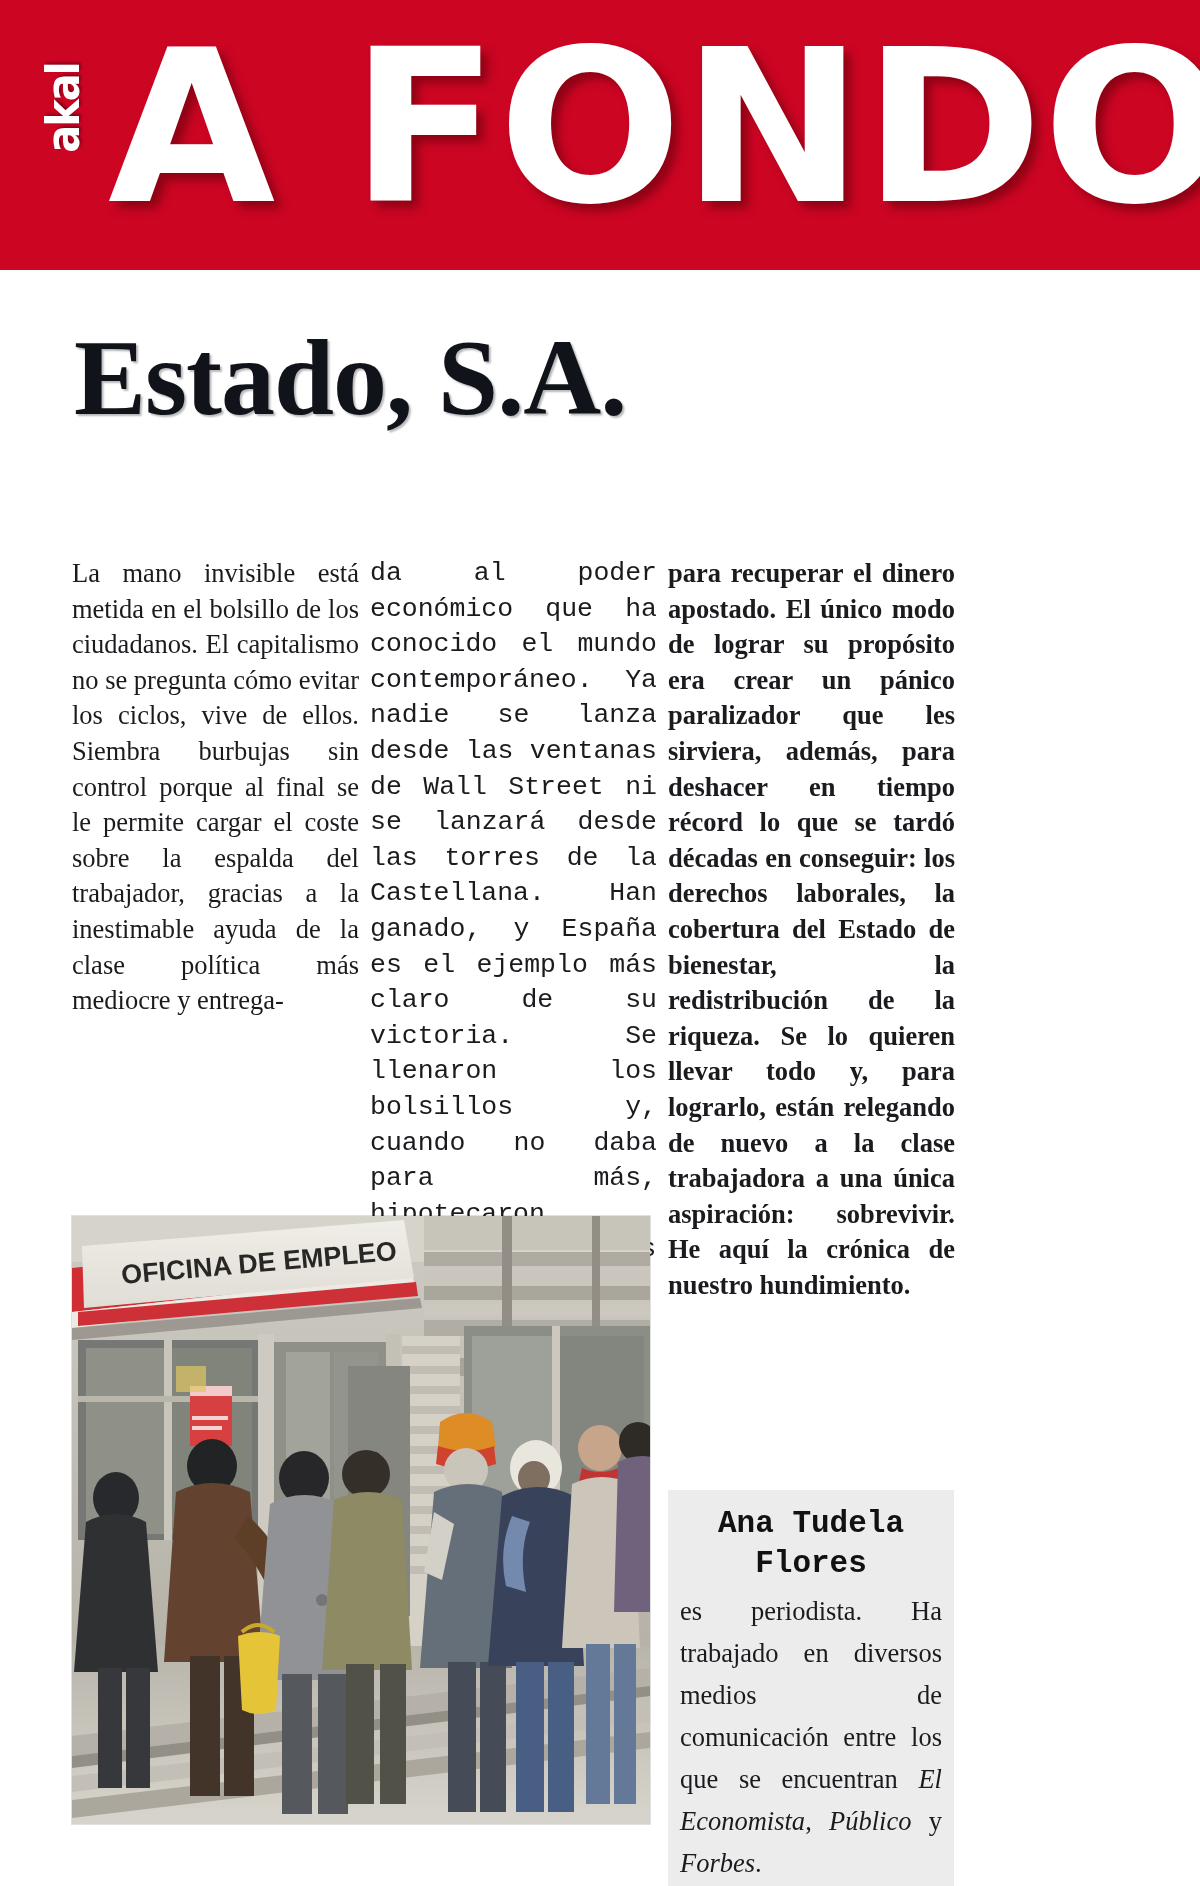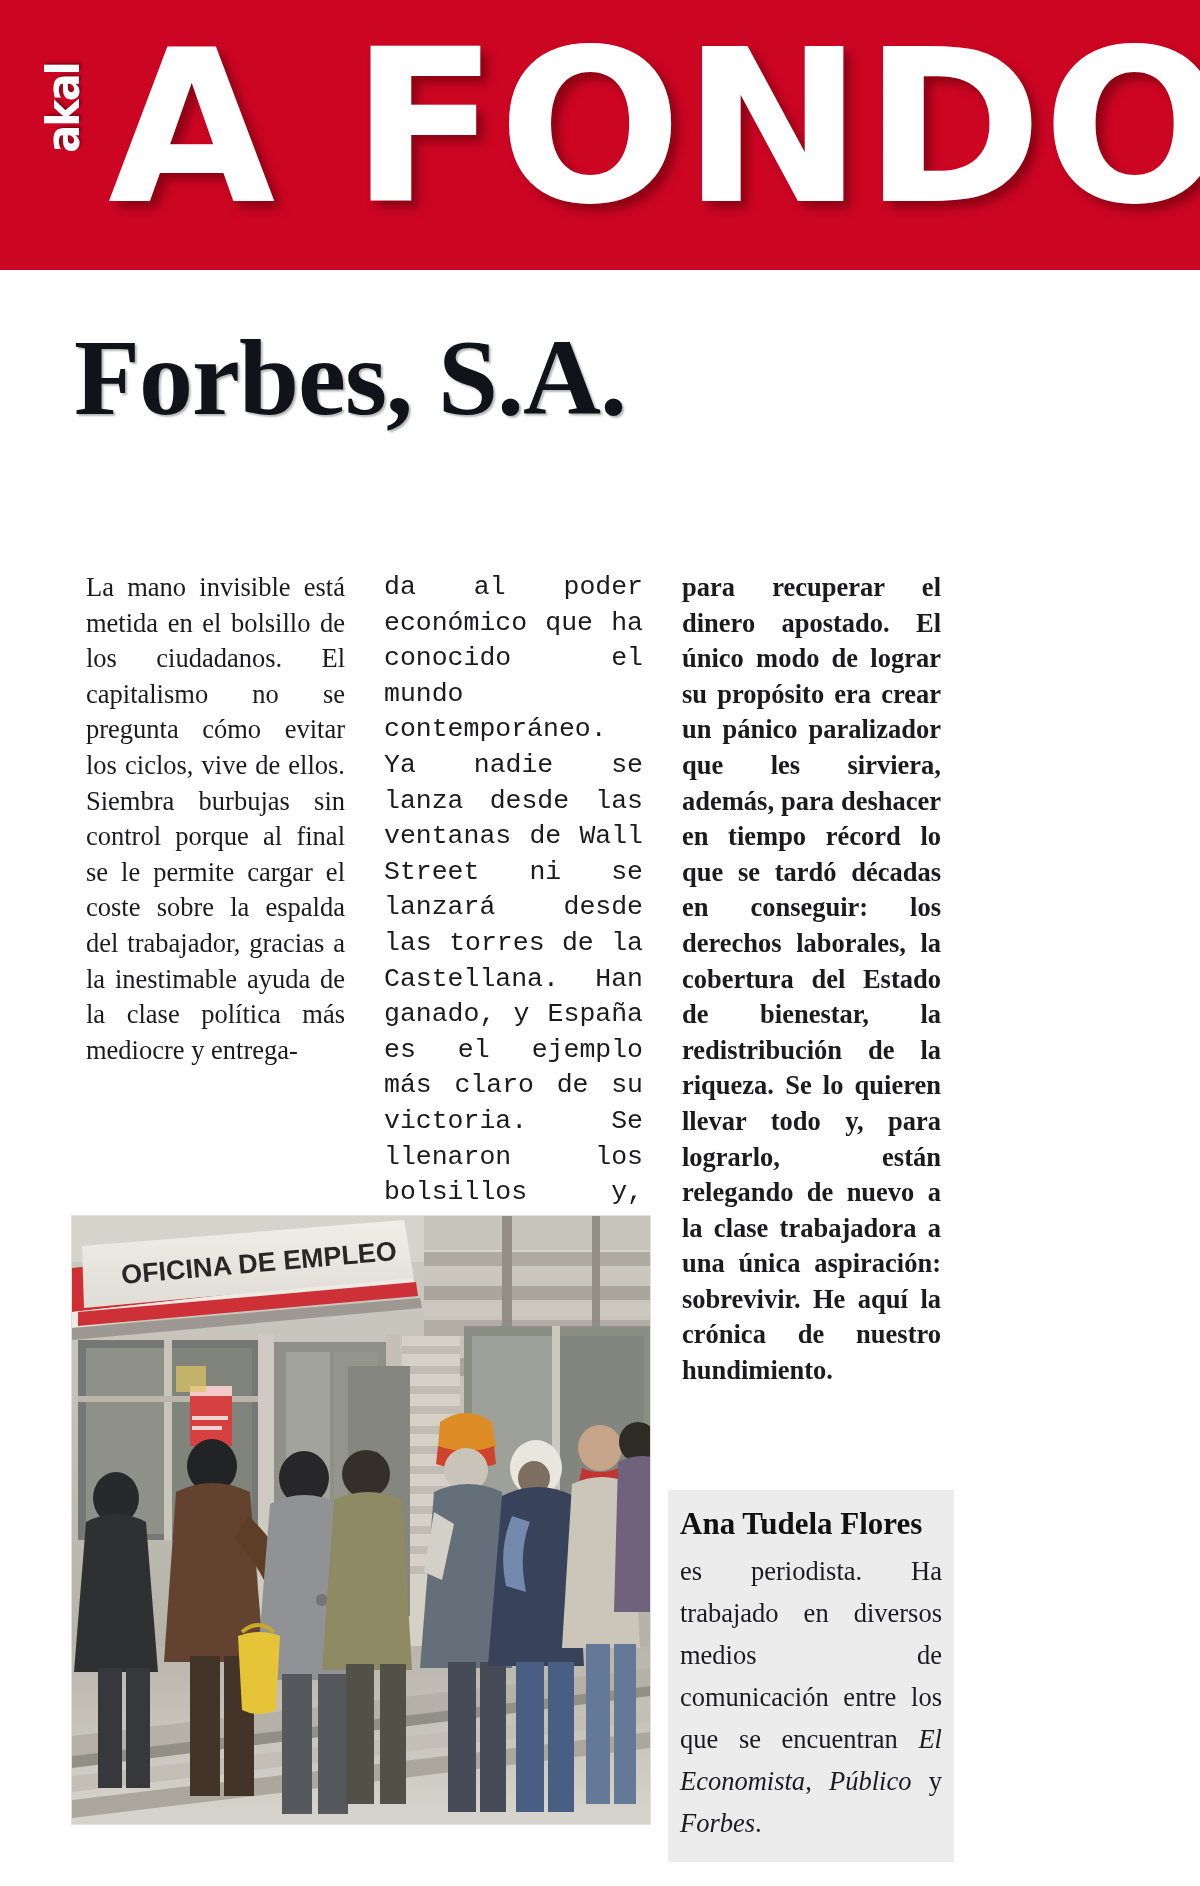--- a/index.html
+++ b/index.html
@@ -51,59 +51,59 @@
     position:absolute;left:72px;top:556px;width:1058px;height:1290px;
   }
   .col{
     position:absolute;top:0;width:287px;
     font-family:"Liberation Serif",serif;
     font-size:26.5px;line-height:35.6px;
     color:#1b1b1f;text-align:justify;
     text-justify:inter-word;
     hyphens:manual;
   }
-  .col p{margin:14px;}
+  .col p{margin:0;}
   #col1{left:0;}
   #col2{left:298px;font-family:Liberation Mono, monospace;}
   #col3{left:596px;font-weight:bold;}
   
   .photo{
     position:absolute;left:72px;top:1216px;width:578px;height:608px;
     overflow:hidden;background:#8d8b86;
     box-shadow:0 0 0 1px rgba(0,0,0,.12);
   }
   .photo svg{display:block;width:578px;height:608px;}
   
   .bio{
     position:absolute;left:668px;top:1490px;width:286px;
     background:#ececec;padding:14px 12px 18px 12px;
     box-sizing:border-box;
   }
   .bio-name{
-    font-family:Liberation Serif, serif;
+    font-family:Liberation Mono, monospace;
     font-weight:700;font-size:31px;line-height:40px;
-    color:#111;text-align:left;margin:0 0 6px 0;
+    color:#111;text-align:center;margin:0 0 6px 0;
   }
   .bio-text{
     font-family:"Liberation Serif",serif;
     font-size:26.5px;line-height:42px;color:#1b1b1f;
     text-align:justify;margin:0;
   }
   .bio-text i{font-style:italic;}
 </style>
 </head>
 <body>
 
 <div class="masthead">
   <div class="brand-akal">akal</div>
   <div class="brand-series">A FONDO</div>
 </div>
 
 <div class="title-block">
-  <h1 class="book-title">Forbes, S.A.</h1>
+  <h1 class="book-title">Estado, S.A.</h1>
 </div>
 
 <div class="columns">
   <div class="col" id="col1">
     <p>La mano invisible está metida en el bolsillo de los ciudadanos. El capitalismo no se pregunta cómo evitar los ciclos, vive de ellos. Siembra burbujas sin control porque al final se le permite cargar el coste sobre la espalda del trabajador, gracias a la inestimable ayuda de la clase política más mediocre y entrega-</p>
   </div>
   <div class="col" id="col2">
     <p>da al poder económico que ha conocido el mundo contemporáneo. Ya nadie se lanza desde las ventanas de Wall Street ni se lanzará desde las torres de la Castellana. Han ganado, y España es el ejemplo más claro de su victoria. Se llenaron los bolsillos y, cuando no daba para más, hipotecaron nuestros impuestos</p>
   </div>
   <div class="col" id="col3">

